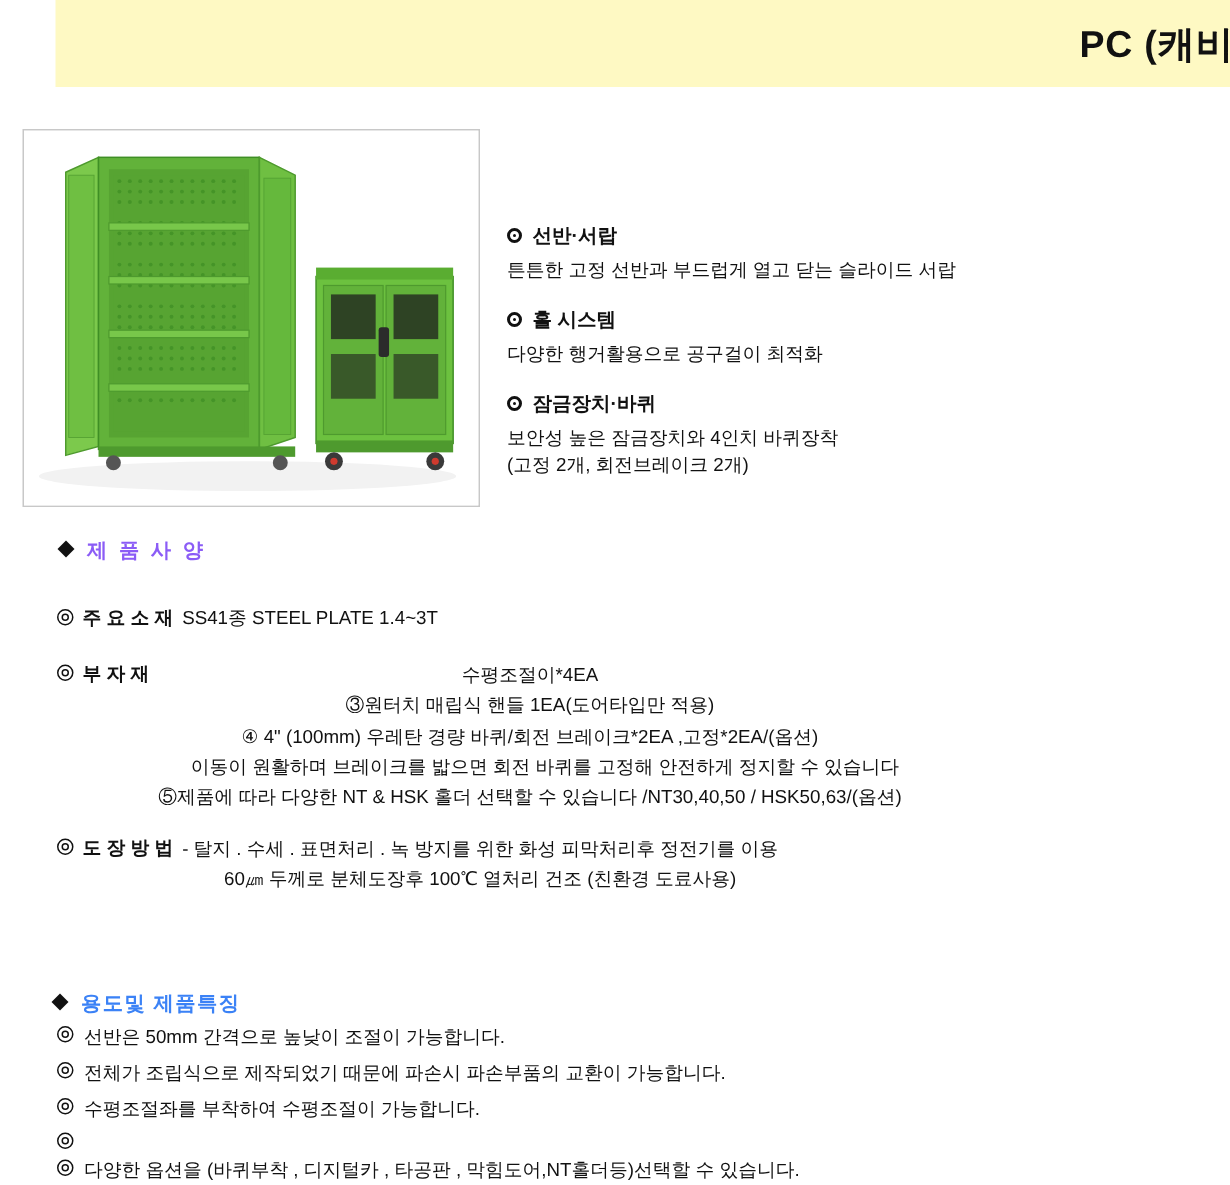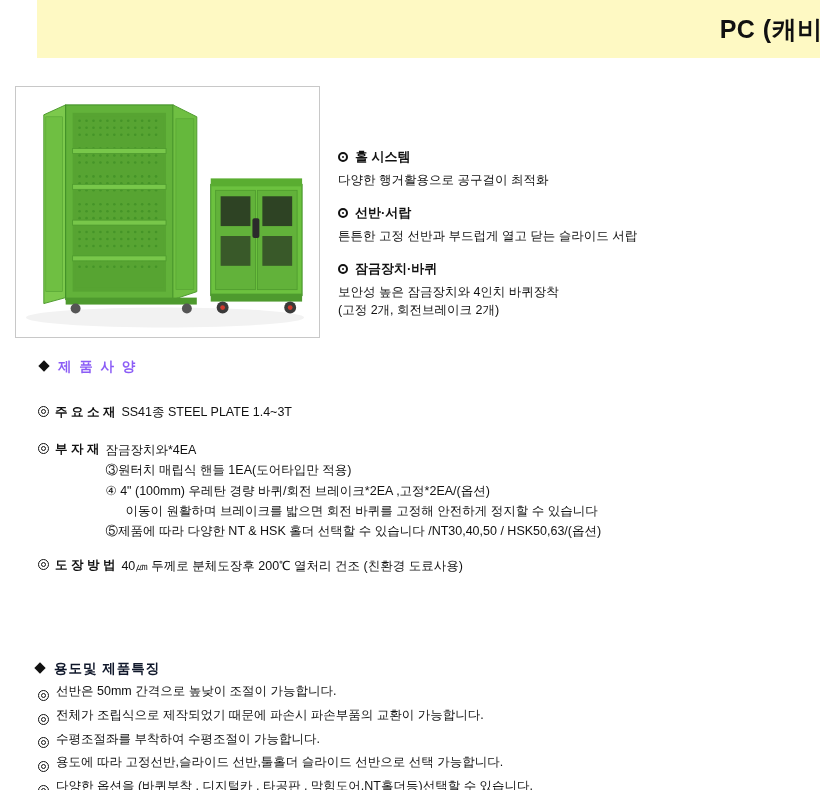--- a/index.html
+++ b/index.html
@@ -97,21 +97,21 @@
   }
   .diamond {
     display: inline-block;
     width: 8px; height: 8px;
     background: #111;
     transform: rotate(45deg);
     margin-right: 10px;
     vertical-align: 1px;
   }
 
-  .spec-block { position: absolute; left: 38px; width: 760px; }
+  .spec-block { position: absolute; left: 38px; width: 760px; text-align: center; }
   .spec-row {
     display: flex;
     align-items: flex-start;
     font-size: 12.5px;
     color: #111;
     line-height: 1.55;
   }
   .spec-label {
     font-weight: bold;
     white-space: nowrap;
@@ -144,31 +144,31 @@
   .block-sub    { top: 440px; }
   .block-paint  { top: 556px; }
   .block-make   { top: 618px; }
 
   
   .usage-title {
     position: absolute;
     left: 36px; top: 660px;
     font-size: 13.5px;
     font-weight: bold;
-    color: #0f172a;
+    color: #3b82f6;
     letter-spacing: 1px;
   }
   .usage-list {
     position: absolute;
     left: 38px; top: 682px;
     width: 760px;
   }
   .usage-item {
     display: flex;
-    align-items: flex-end;
+    align-items: flex-start;
     gap: 7px;
     font-size: 12.5px;
     color: #111;
     line-height: 1.5;
     margin-bottom: 5px;
   }
   .usage-item .dbl-circle { margin-top: 2px; }
 </style>
 </head>
 <body>
@@ -472,31 +472,31 @@
       <circle cx="208" cy="222" r="2.4" fill="#cf3a2e"></circle>
       <circle cx="276" cy="222" r="6" fill="#3a3a3a"></circle>
       <circle cx="276" cy="222" r="2.4" fill="#cf3a2e"></circle>
     </svg>
   </div>
 
   <div class="features">
     <div class="feature">
       <div class="feature-head">
         <span class="bullet-circle"></span>
+        <span>선반·서랍</span>
+      </div>
+      <div class="feature-desc">튼튼한 고정 선반과 부드럽게 열고 닫는 슬라이드 서랍</div>
+    </div>
+
+    <div class="feature">
+      <div class="feature-head">
+        <span class="bullet-circle"></span>
         <span>홀 시스템</span>
       </div>
       <div class="feature-desc">다양한 행거활용으로 공구걸이 최적화</div>
-    </div>
-
-    <div class="feature">
-      <div class="feature-head">
-        <span class="bullet-circle"></span>
-        <span>선반·서랍</span>
-      </div>
-      <div class="feature-desc">튼튼한 고정 선반과 부드럽게 열고 닫는 슬라이드 서랍</div>
     </div>
 
     <div class="feature">
       <div class="feature-head">
         <span class="bullet-circle"></span>
         <span>잠금장치·바퀴</span>
       </div>
       <div class="feature-desc">보안성 높은 잠금장치와 4인치 바퀴장착</div>
       <div class="feature-desc">(고정 2개, 회전브레이크 2개)</div>
     </div>
@@ -516,37 +516,38 @@
     </div>
   </div>
 
   <div class="spec-block block-sub">
     <div class="spec-row">
       <span class="spec-label">
         <span class="dbl-circle"></span>
         <span>부 자 재</span>
       </span>
       <span class="spec-value sub-lines">
-        <div>잠금장치와*4EA</div>
+        <div>수평조절이*4EA</div>
         <div>③원터치 매립식 핸들 1EA(도어타입만 적용)</div>
         <div>④ 4" (100mm) 우레탄 경량 바퀴/회전 브레이크*2EA ,고정*2EA/(옵션)</div>
         <div style="padding-left:20px">이동이 원활하며 브레이크를 밟으면 회전 바퀴를 고정해 안전하게 정지할 수 있습니다</div>
         <div>⑤제품에 따라 다양한 NT &amp; HSK 홀더 선택할 수 있습니다 /NT30,40,50 / HSK50,63/(옵션)</div>
       </span>
     </div>
   </div>
 
   <div class="spec-block block-paint">
     <div class="spec-row">
       <span class="spec-label">
         <span class="dbl-circle"></span>
         <span>도 장 방 법</span>
       </span>
       <span class="spec-value sub-lines">
-        <div>40㎛ 두께로 분체도장후 200℃ 열처리 건조 (친환경 도료사용)</div>
+        <div>- 탈지 . 수세 . 표면처리 . 녹 방지를 위한 화성 피막처리후 정전기를 이용</div>
+        <div>60㎛ 두께로 분체도장후 100℃ 열처리 건조 (친환경 도료사용)</div>
       </span>
     </div>
   </div>
 
 
   <div class="usage-title">
     <span class="diamond"></span><span>용도및 제품특징</span>
   </div>
 
   <div class="usage-list">
@@ -557,21 +558,20 @@
     <div class="usage-item">
       <span class="dbl-circle"></span>
       <span>전체가 조립식으로 제작되었기 때문에 파손시 파손부품의 교환이 가능합니다.</span>
     </div>
     <div class="usage-item">
       <span class="dbl-circle"></span>
       <span>수평조절좌를 부착하여 수평조절이 가능합니다.</span>
     </div>
     <div class="usage-item">
       <span class="dbl-circle"></span>
-      <span>용도에 따라 고정선반,슬라이드 선반,툴홀더 슬라이드 선반으로 선택 가능합니다.</span>
     </div>
     <div class="usage-item">
       <span class="dbl-circle"></span>
       <span>다양한 옵션을 (바퀴부착 , 디지털카 , 타공판 , 막힘도어,NT홀더등)선택할 수 있습니다.</span>
     </div>
   </div>
 
 </div>
 
 </body></html>

